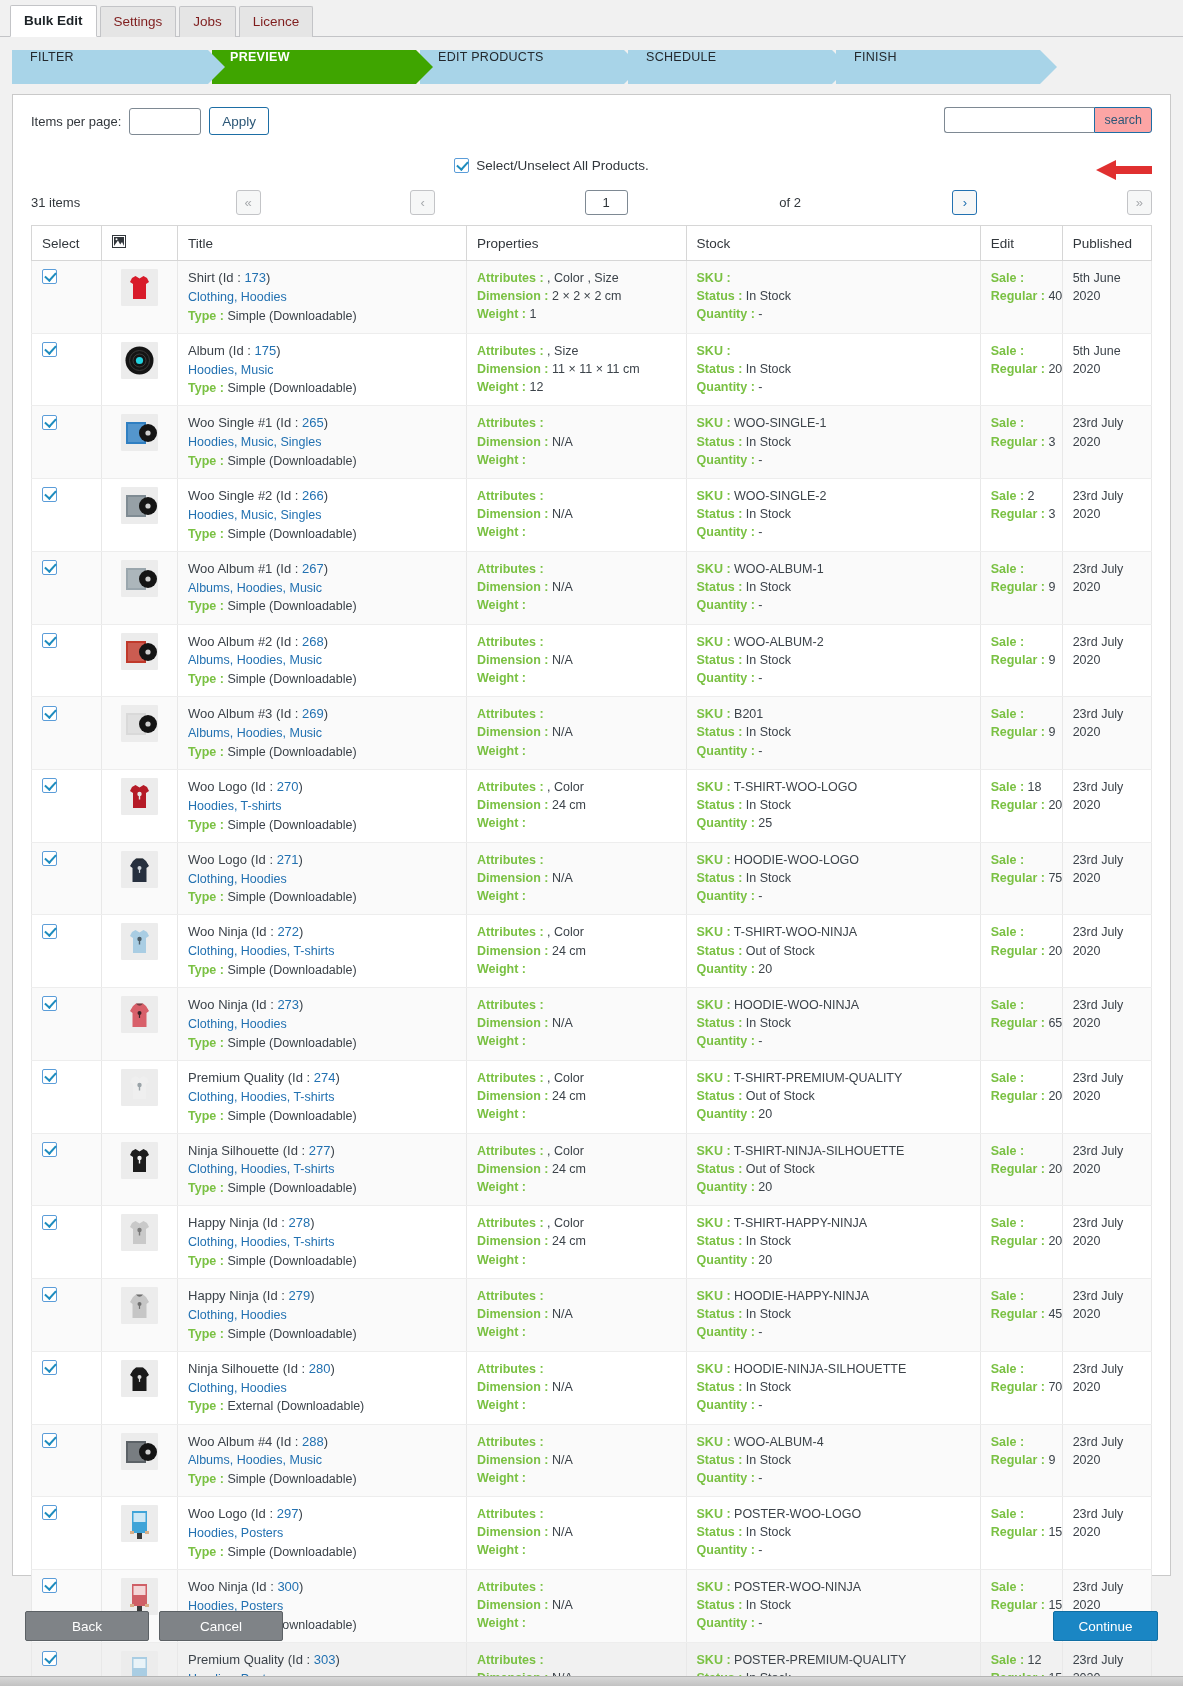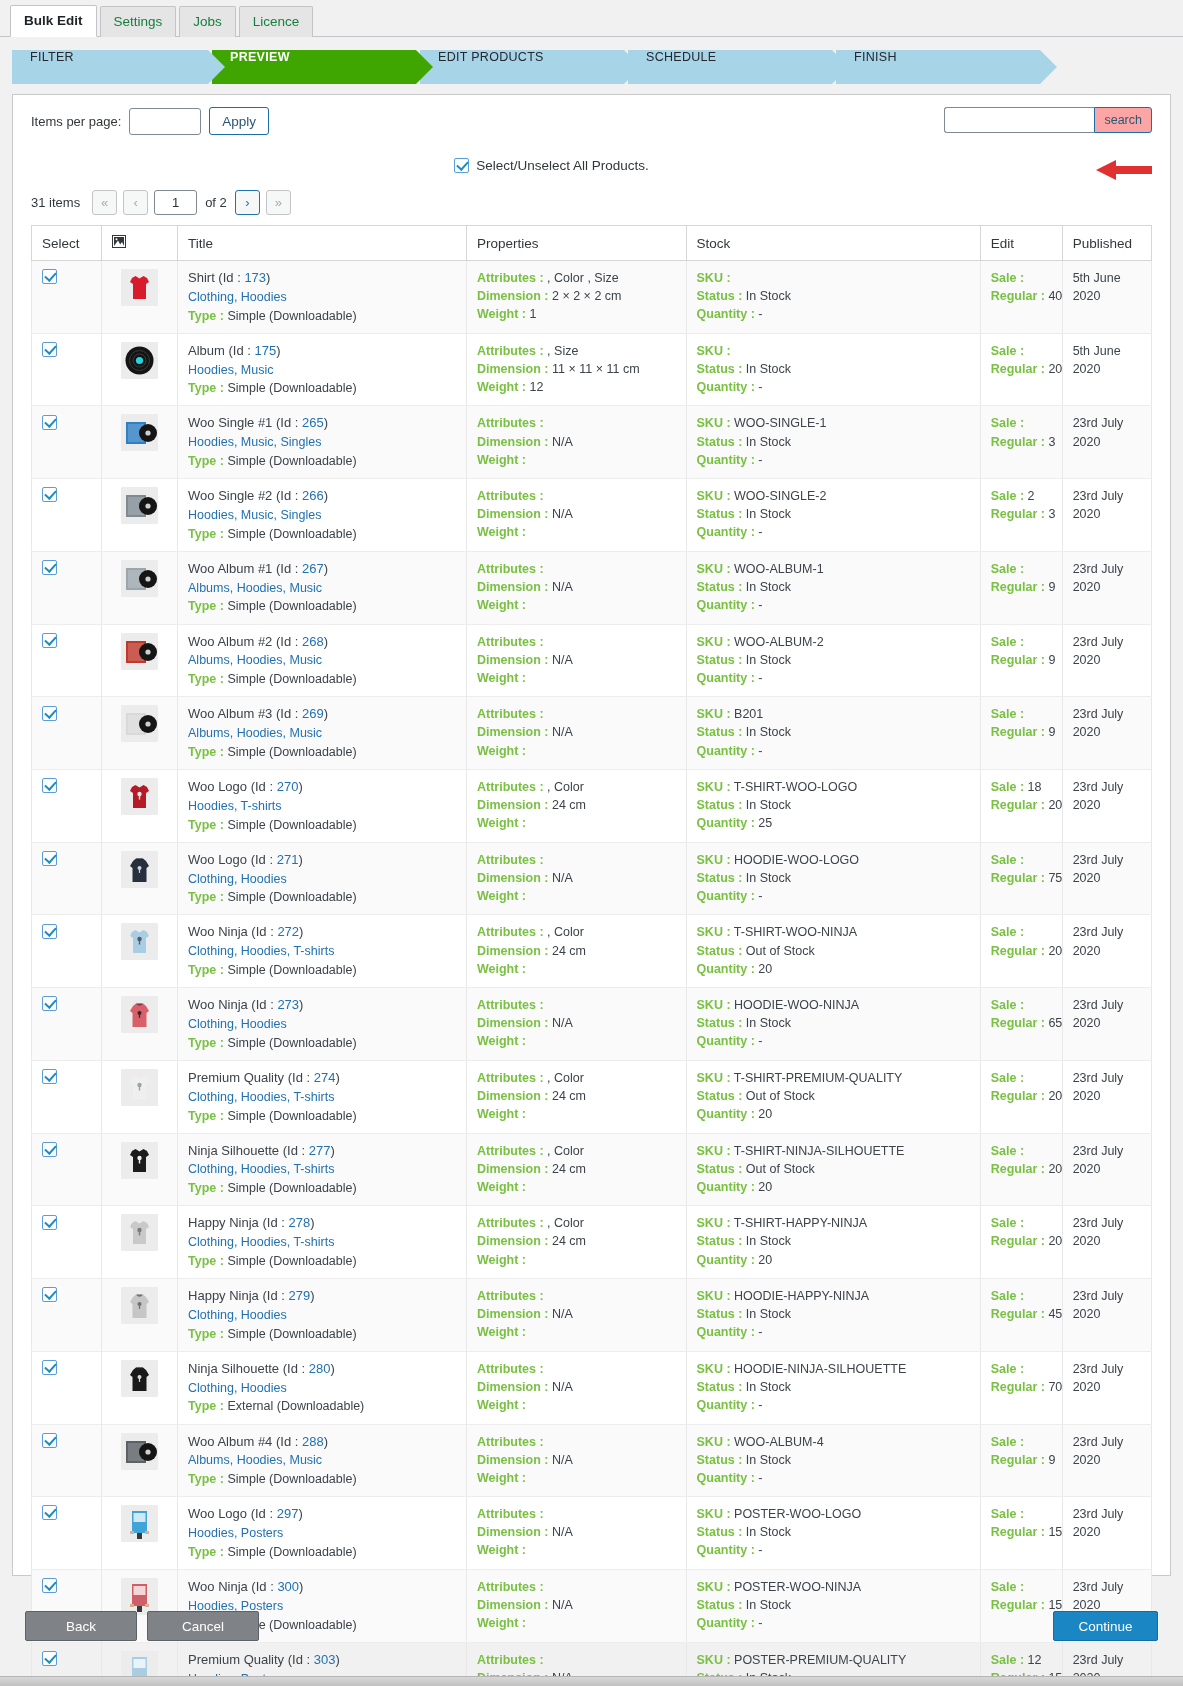--- a/index.html
+++ b/index.html
@@ -23,21 +23,21 @@
     align-items: flex-end;
     gap: 3px;
   }
   .tab {
     padding: 7px 13px 7px 13px;
     border: 1px solid #c3c4c7;
     border-bottom: none;
     background: #e5e5e5;
     font-size: 13.5px;
     line-height: 1.2;
-    color: #15803d;
+    color: #7f1d1d;
     border-radius: 2px 2px 0 0;
     position: relative;
     top: 1px;
     cursor: pointer;
   }
   .tab.active {
     background: #fff;
     color: #1d2327;
     font-weight: bold;
     border-bottom: 1px solid #fff;
@@ -125,21 +125,21 @@
     position: relative;
     height: 20px;
   }
   .selectall-inner { display: flex; gap: 7px; position: relative; left: -40px; }
   .selectall-label { font-size: 13.5px; color: #32373c; }
 
   .arrow-wrap { position: absolute; left: 642px; top: 1px; }
 
   
   .pagerow {
-    display: flex; justify-content: flex-start; align-items: center;
+    display: flex; justify-content: space-between; align-items: center;
     gap: 6px; margin-top: 14px; height: 26px;
   }
   .pg-items { font-size: 13px; color: #32373c; margin-right: 6px; }
   .pg-btn {
     width: 25px; height: 25px;
     border: 1px solid #c3c4c7; border-radius: 3px;
     background: #f6f7f7; color: #a7aaad;
     font-size: 13px; display: flex; align-items: center; justify-content: center;
     cursor: pointer; font-family: inherit;
   }
@@ -231,21 +231,21 @@
   }
   .thumb svg { display: block; }
 
   .footer-buttons {
     position: absolute;
     left: 0; right: 0; bottom: -66px;
     display: flex; align-items: center;
     padding: 0 12px;
   }
   .btn-grey {
-    width: 112px; height: 30px;
+    width: 124px; height: 30px;
     background: #7f8387;
     border: 1px solid #5c6165;
     color: #fff; font-size: 13.5px;
     font-family: inherit; cursor: pointer;
     border-radius: 2px;
     margin-right: 10px;
   }
   .btn-primary {
     width: 105px; height: 30px;
     background: #1a86c4;

